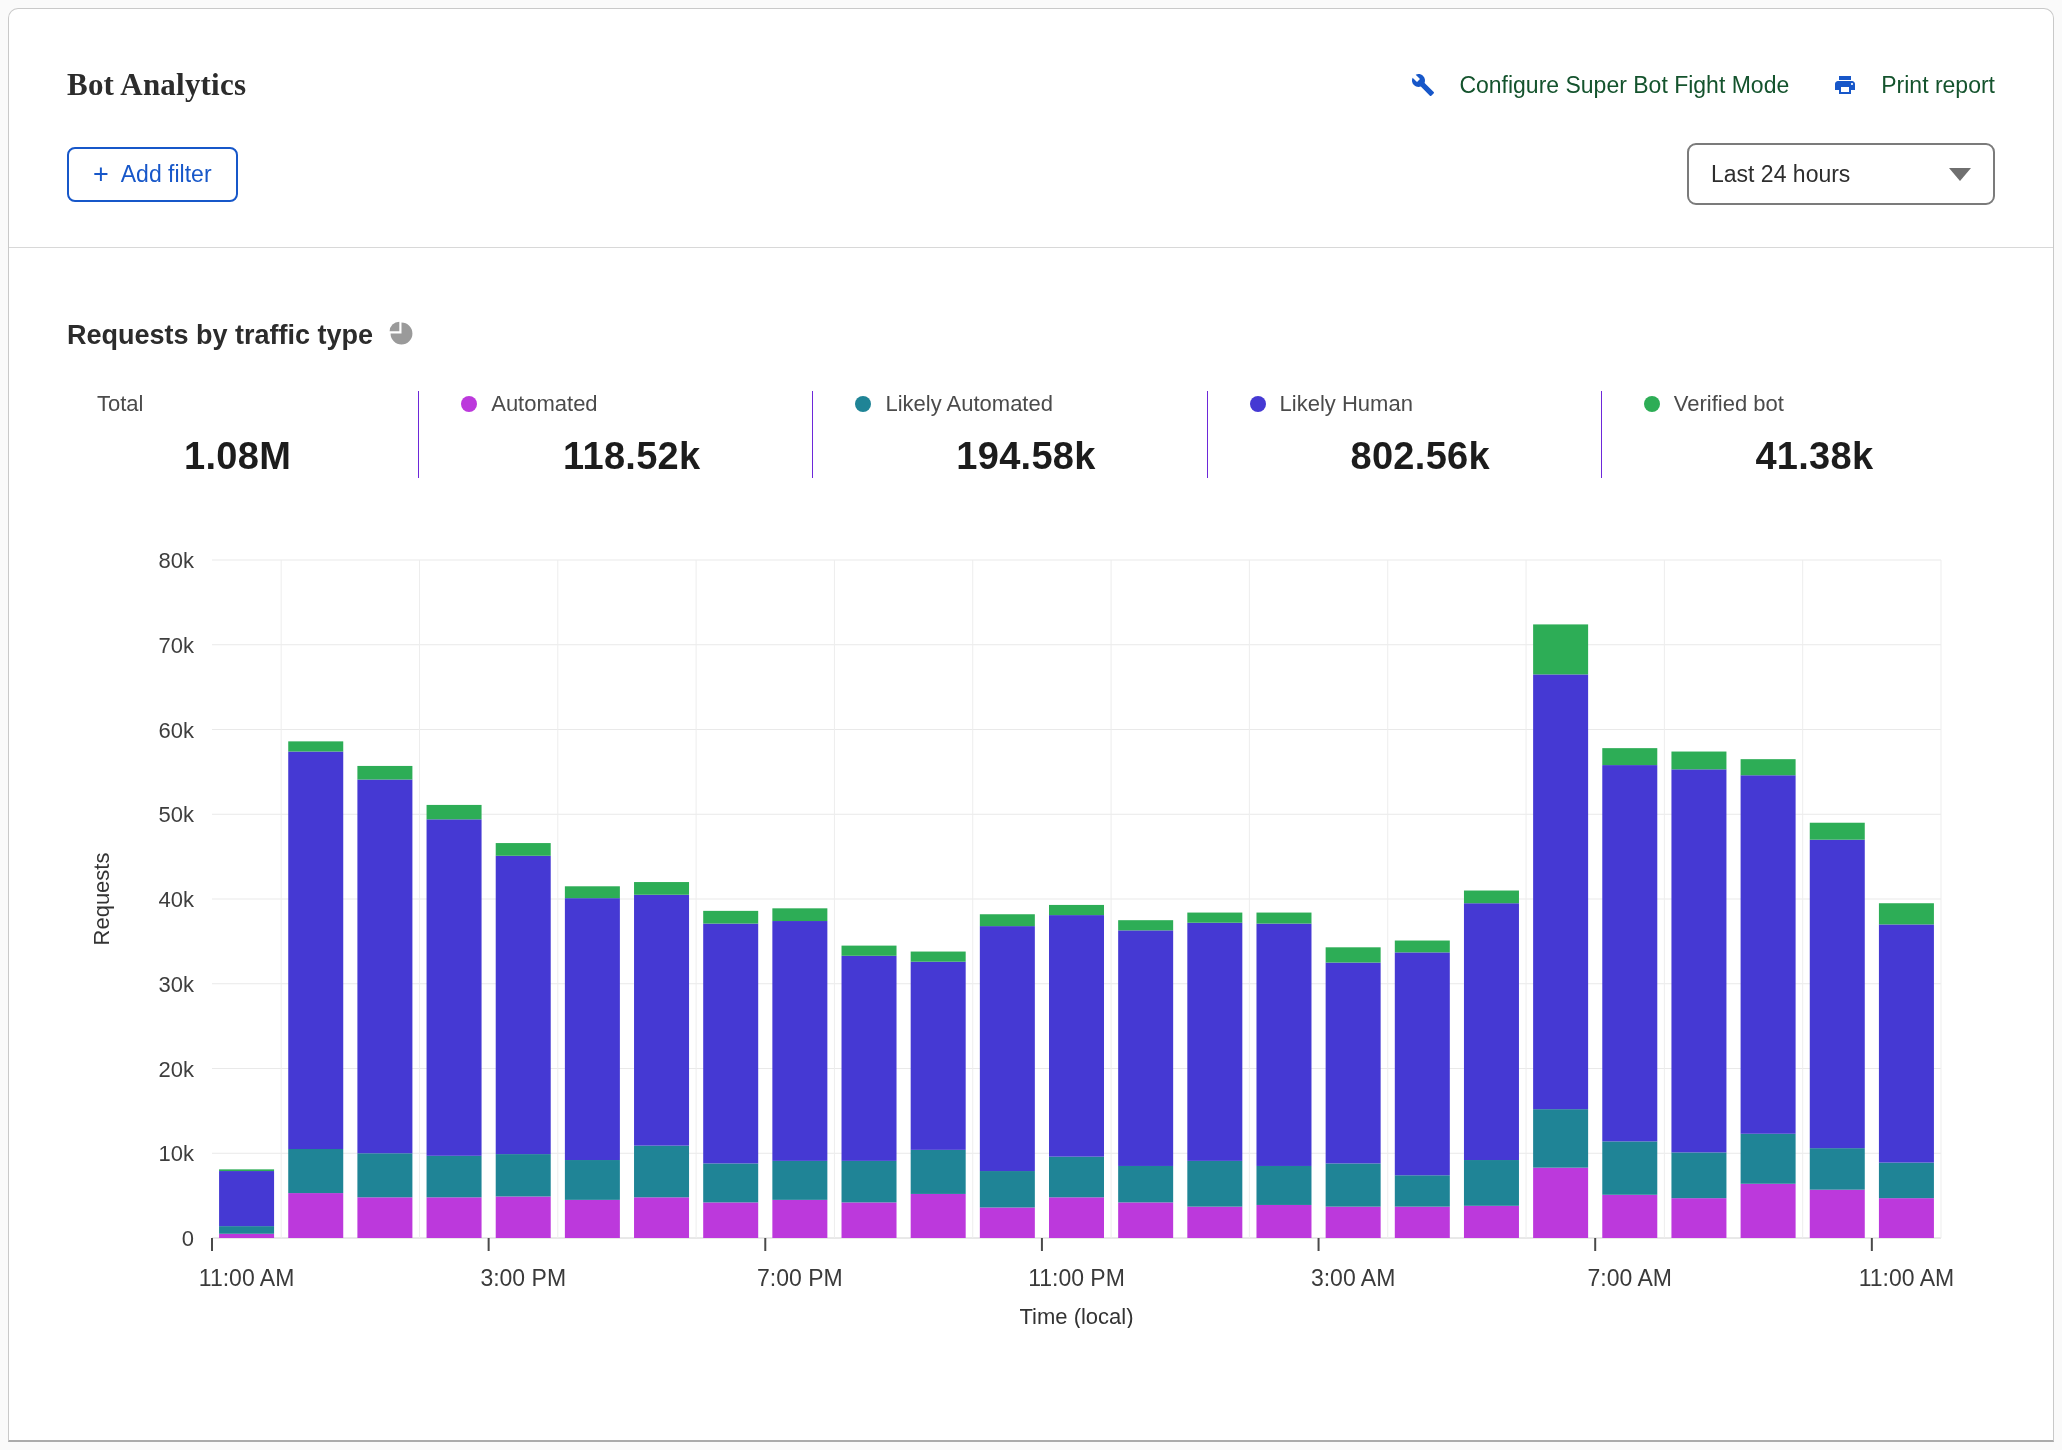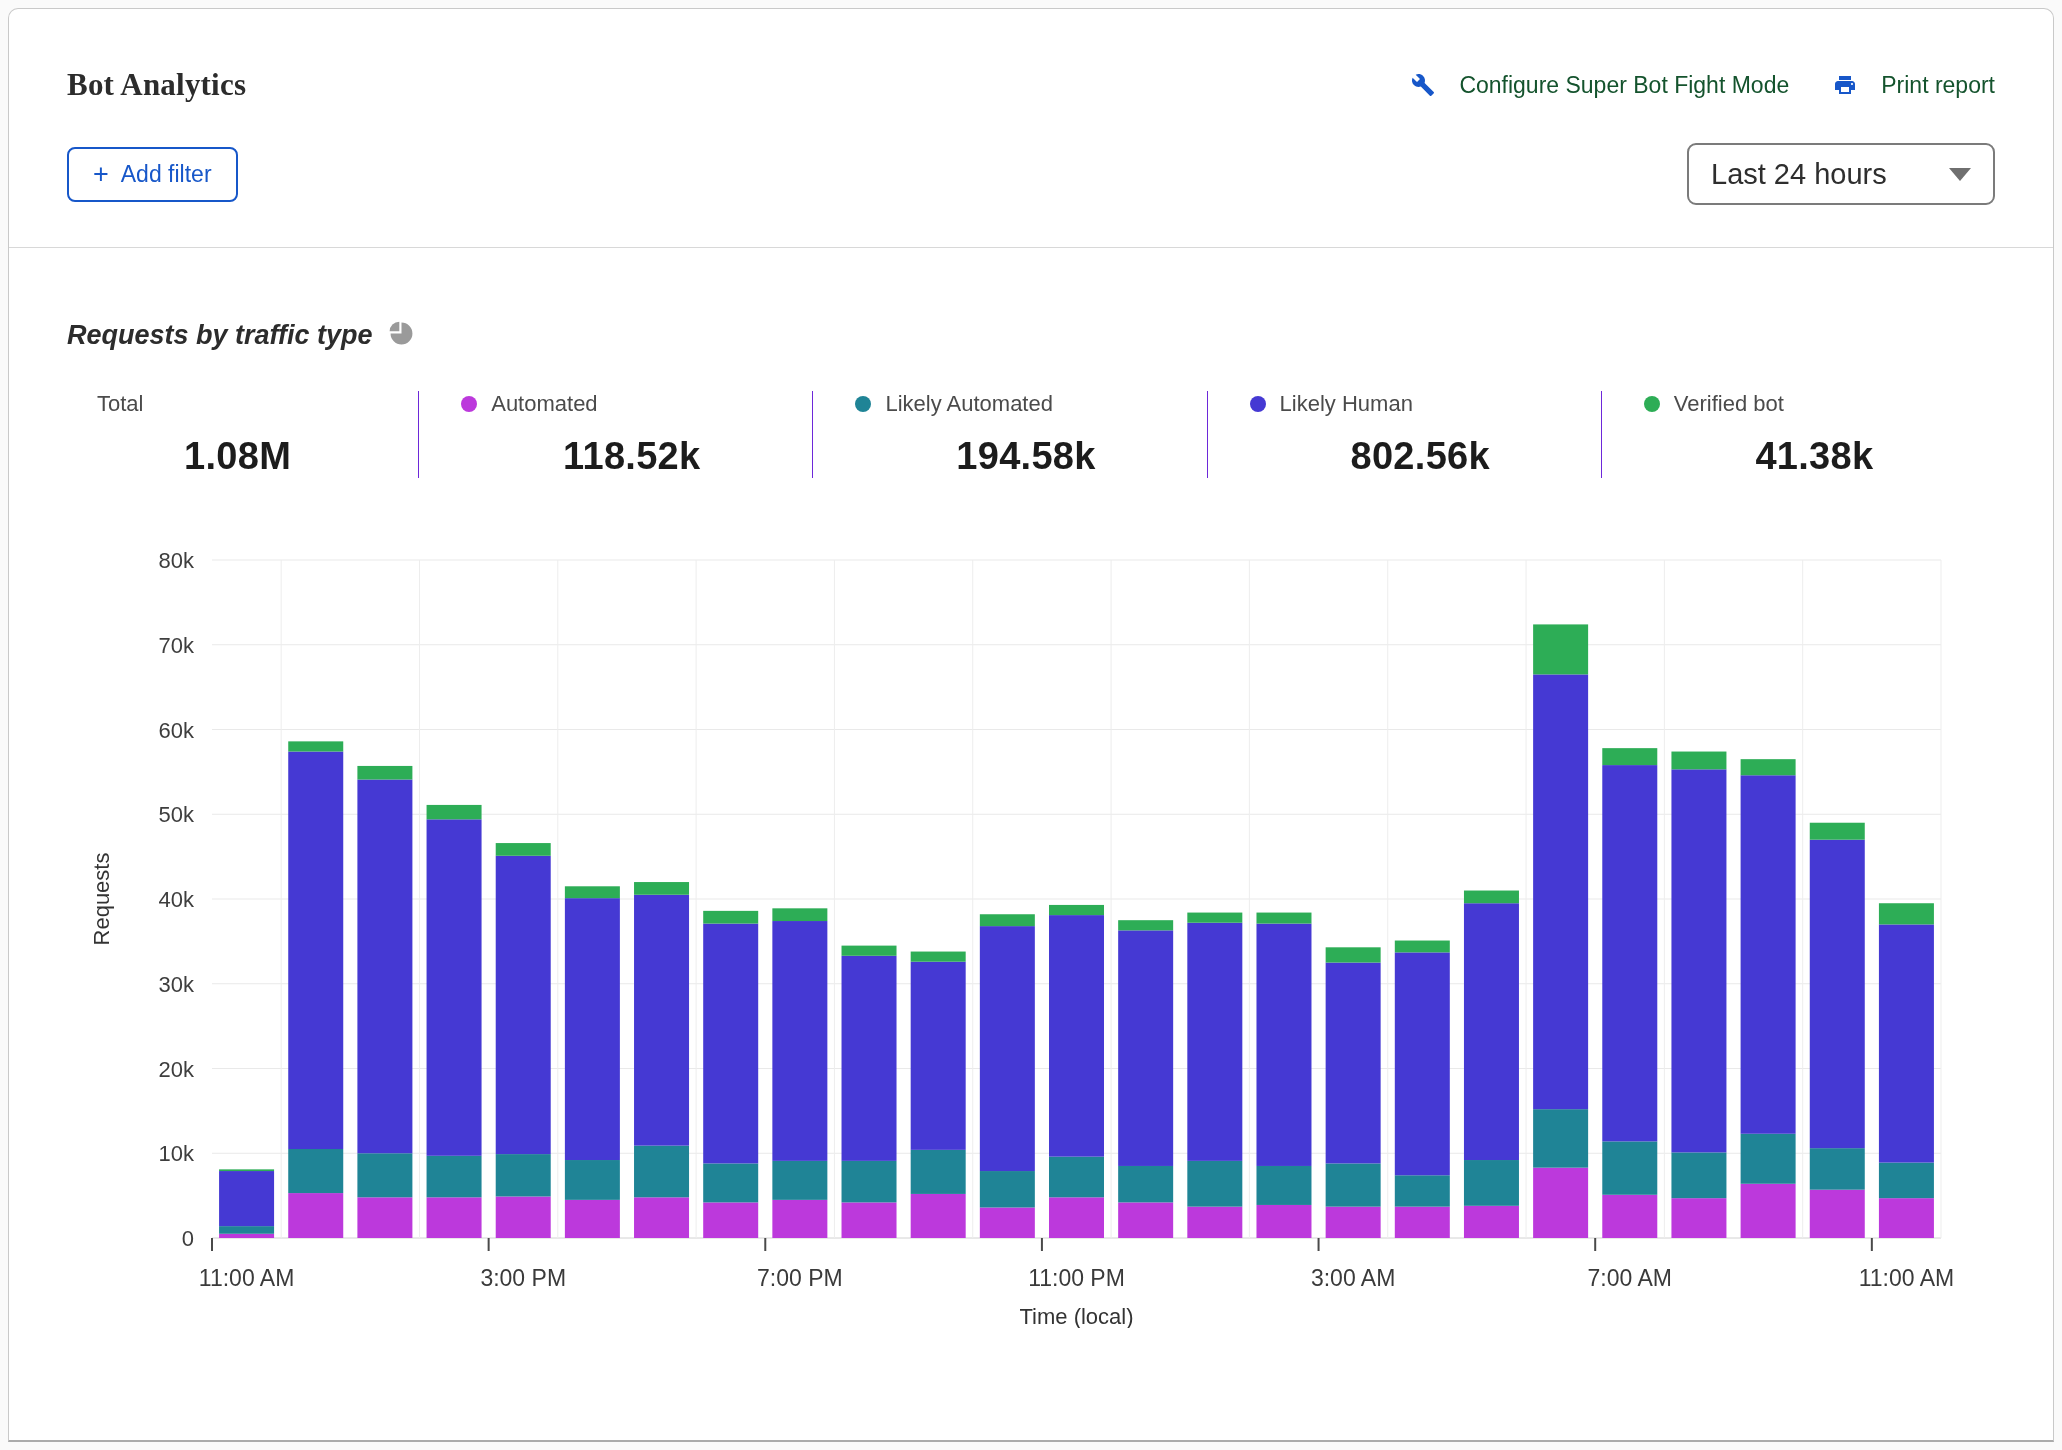--- a/index.html
+++ b/index.html
@@ -17,27 +17,27 @@
   .hlink svg { display:block; }
   .header-controls { display:flex; justify-content:space-between; align-items:center; margin-top:40px; }
   .add-filter-btn {
     display:flex; align-items:center; gap:12px; background:#fff; border:2px solid #1757c9;
     color:#1757c9; font-size:23px; font-weight:500; border-radius:8px; padding:12px 24px; cursor:pointer;
     font-family:"Liberation Sans", sans-serif;
   }
   .add-filter-btn .plus { font-size:27px; font-weight:500; line-height:20px; }
   .select-box {
     display:flex; align-items:center; justify-content:space-between; width:308px; height:62px;
-    border:2px solid #7b7b7b; border-radius:9px; padding:0 22px; font-size:29px; color:#2e2e2e; cursor:pointer;
+    border:2px solid #7b7b7b; border-radius:9px; padding:0 22px; font-size:23px; color:#2e2e2e; cursor:pointer;
     background:#fff;
   }
   .caret { width:0; height:0; border-left:11px solid transparent; border-right:11px solid transparent; border-top:13px solid #6f6f6f; }
   .header-divider { border-bottom:1px solid #d8d8d8; margin-top:42px; }
   .section-title-row { display:flex; align-items:center; gap:16px; margin-top:72px; }
-  .section-title { font-size:27px; font-weight:700; color:#2c2c2c;font-style:italic; }
+  .section-title { font-size:27px; font-weight:700; color:#2c2c2c; }
   .stats-row { display:flex; margin-top:40px; }
   .stat-col { flex:1 1 0; padding-right:10px;text-align:center; }
   .stat-col + .stat-col { border-left:1px solid #6d28d9; padding-left:42px; }
   .stat-label-row { display:flex; align-items:center; gap:14px; font-size:22px; color:#4b4b4b; }
   .dot { width:16px; height:16px; border-radius:50%; flex:0 0 auto; }
   .stat-value { font-size:38px; font-weight:700; color:#1c1c1c; margin-top:18px; letter-spacing:0.3px; }
   .chart-wrap { margin-top:40px; }
   svg text { font-family:"Liberation Sans", sans-serif; }
 </style>
 </head>

